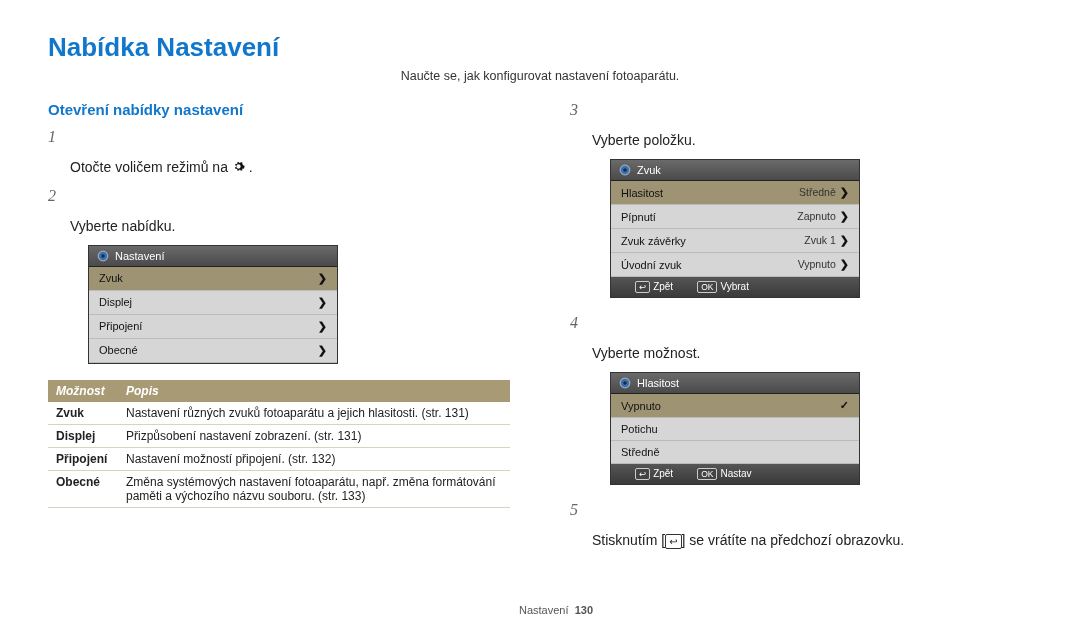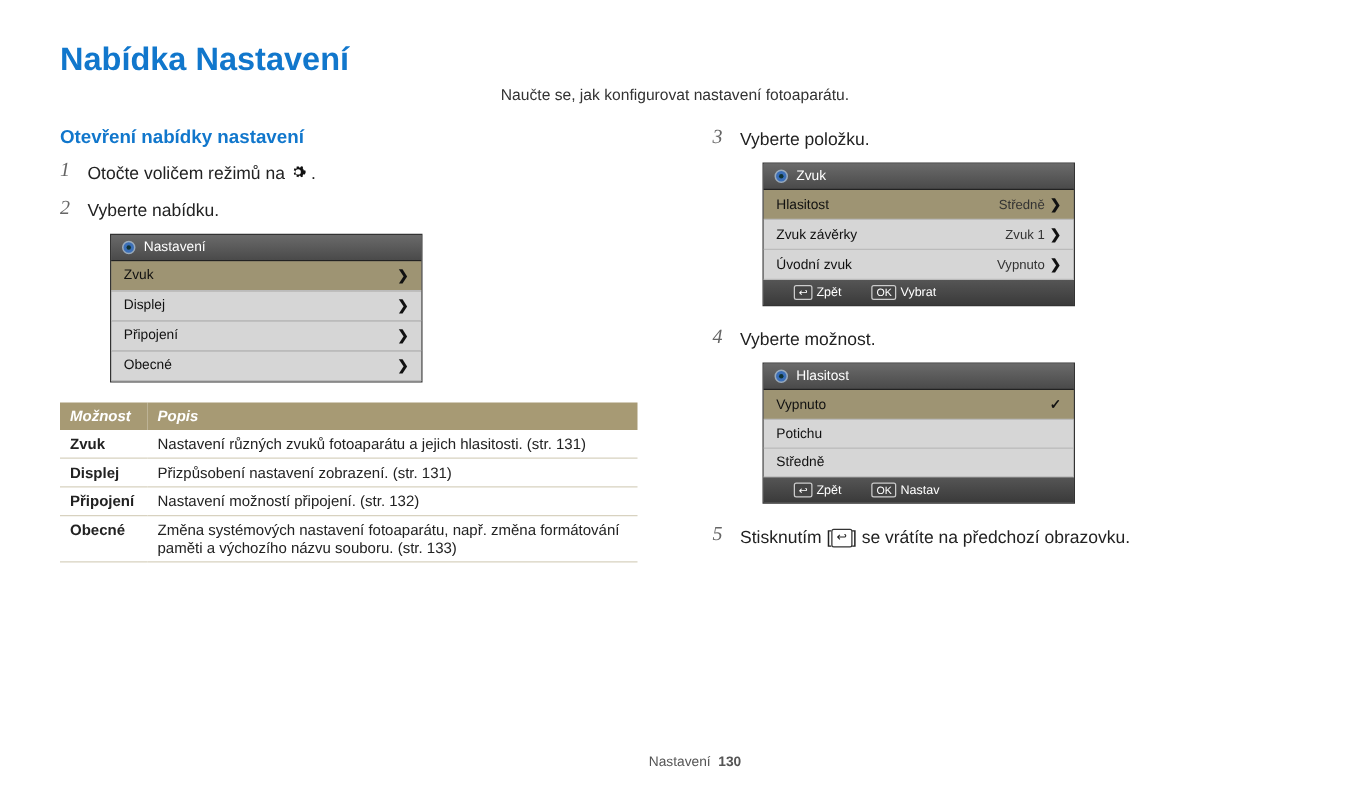--- a/index.html
+++ b/index.html
@@ -42,21 +42,21 @@
     margin-bottom: 8px;
     align-items: flex-start;
   }
   .step-num {
     font-family: Georgia, serif;
     font-style: italic;
     font-size: 16px;
     color: #666;
     min-width: 14px;
   }
-  .step-text { font-size: 14px; line-height: 1.5; }
+  .step-text { font-size: 14px; line-height: 1.5; margin-top: 29px; }
   .inline-icon {
     display: inline-block;
     vertical-align: middle;
   }
   .gear-icon svg { width: 13px; height: 13px; }
   .back-icon {
     display: inline-block;
     border: 1px solid #333;
     border-radius: 2px;
     padding: 0 3px;
@@ -242,20 +242,24 @@
               <circle cx="10" cy="10" r="8" fill="#3b6fb8" stroke="#9ab" stroke-width="2"></circle>
               <circle cx="10" cy="10" r="3" fill="#133"></circle>
             </svg></span>
         <span>Zvuk</span>
       </div>
       <div class="lcd-row selected">
           <span>Hlasitost</span>
           <span><span class="val">Středně</span><span class="chev">❯</span></span>
         </div>
       <div class="lcd-row">
+          <span>Pípnutí</span>
+          <span><span class="val">Zapnuto</span><span class="chev">❯</span></span>
+        </div>
+      <div class="lcd-row">
           <span>Zvuk závěrky</span>
           <span><span class="val">Zvuk 1</span><span class="chev">❯</span></span>
         </div>
       <div class="lcd-row">
           <span>Úvodní zvuk</span>
           <span><span class="val">Vypnuto</span><span class="chev">❯</span></span>
         </div>
       <div class="lcd-footer">
         <span><span class="key-box">↩</span><span>Zpět</span></span>
         <span><span class="key-box">OK</span><span>Vybrat</span></span>

